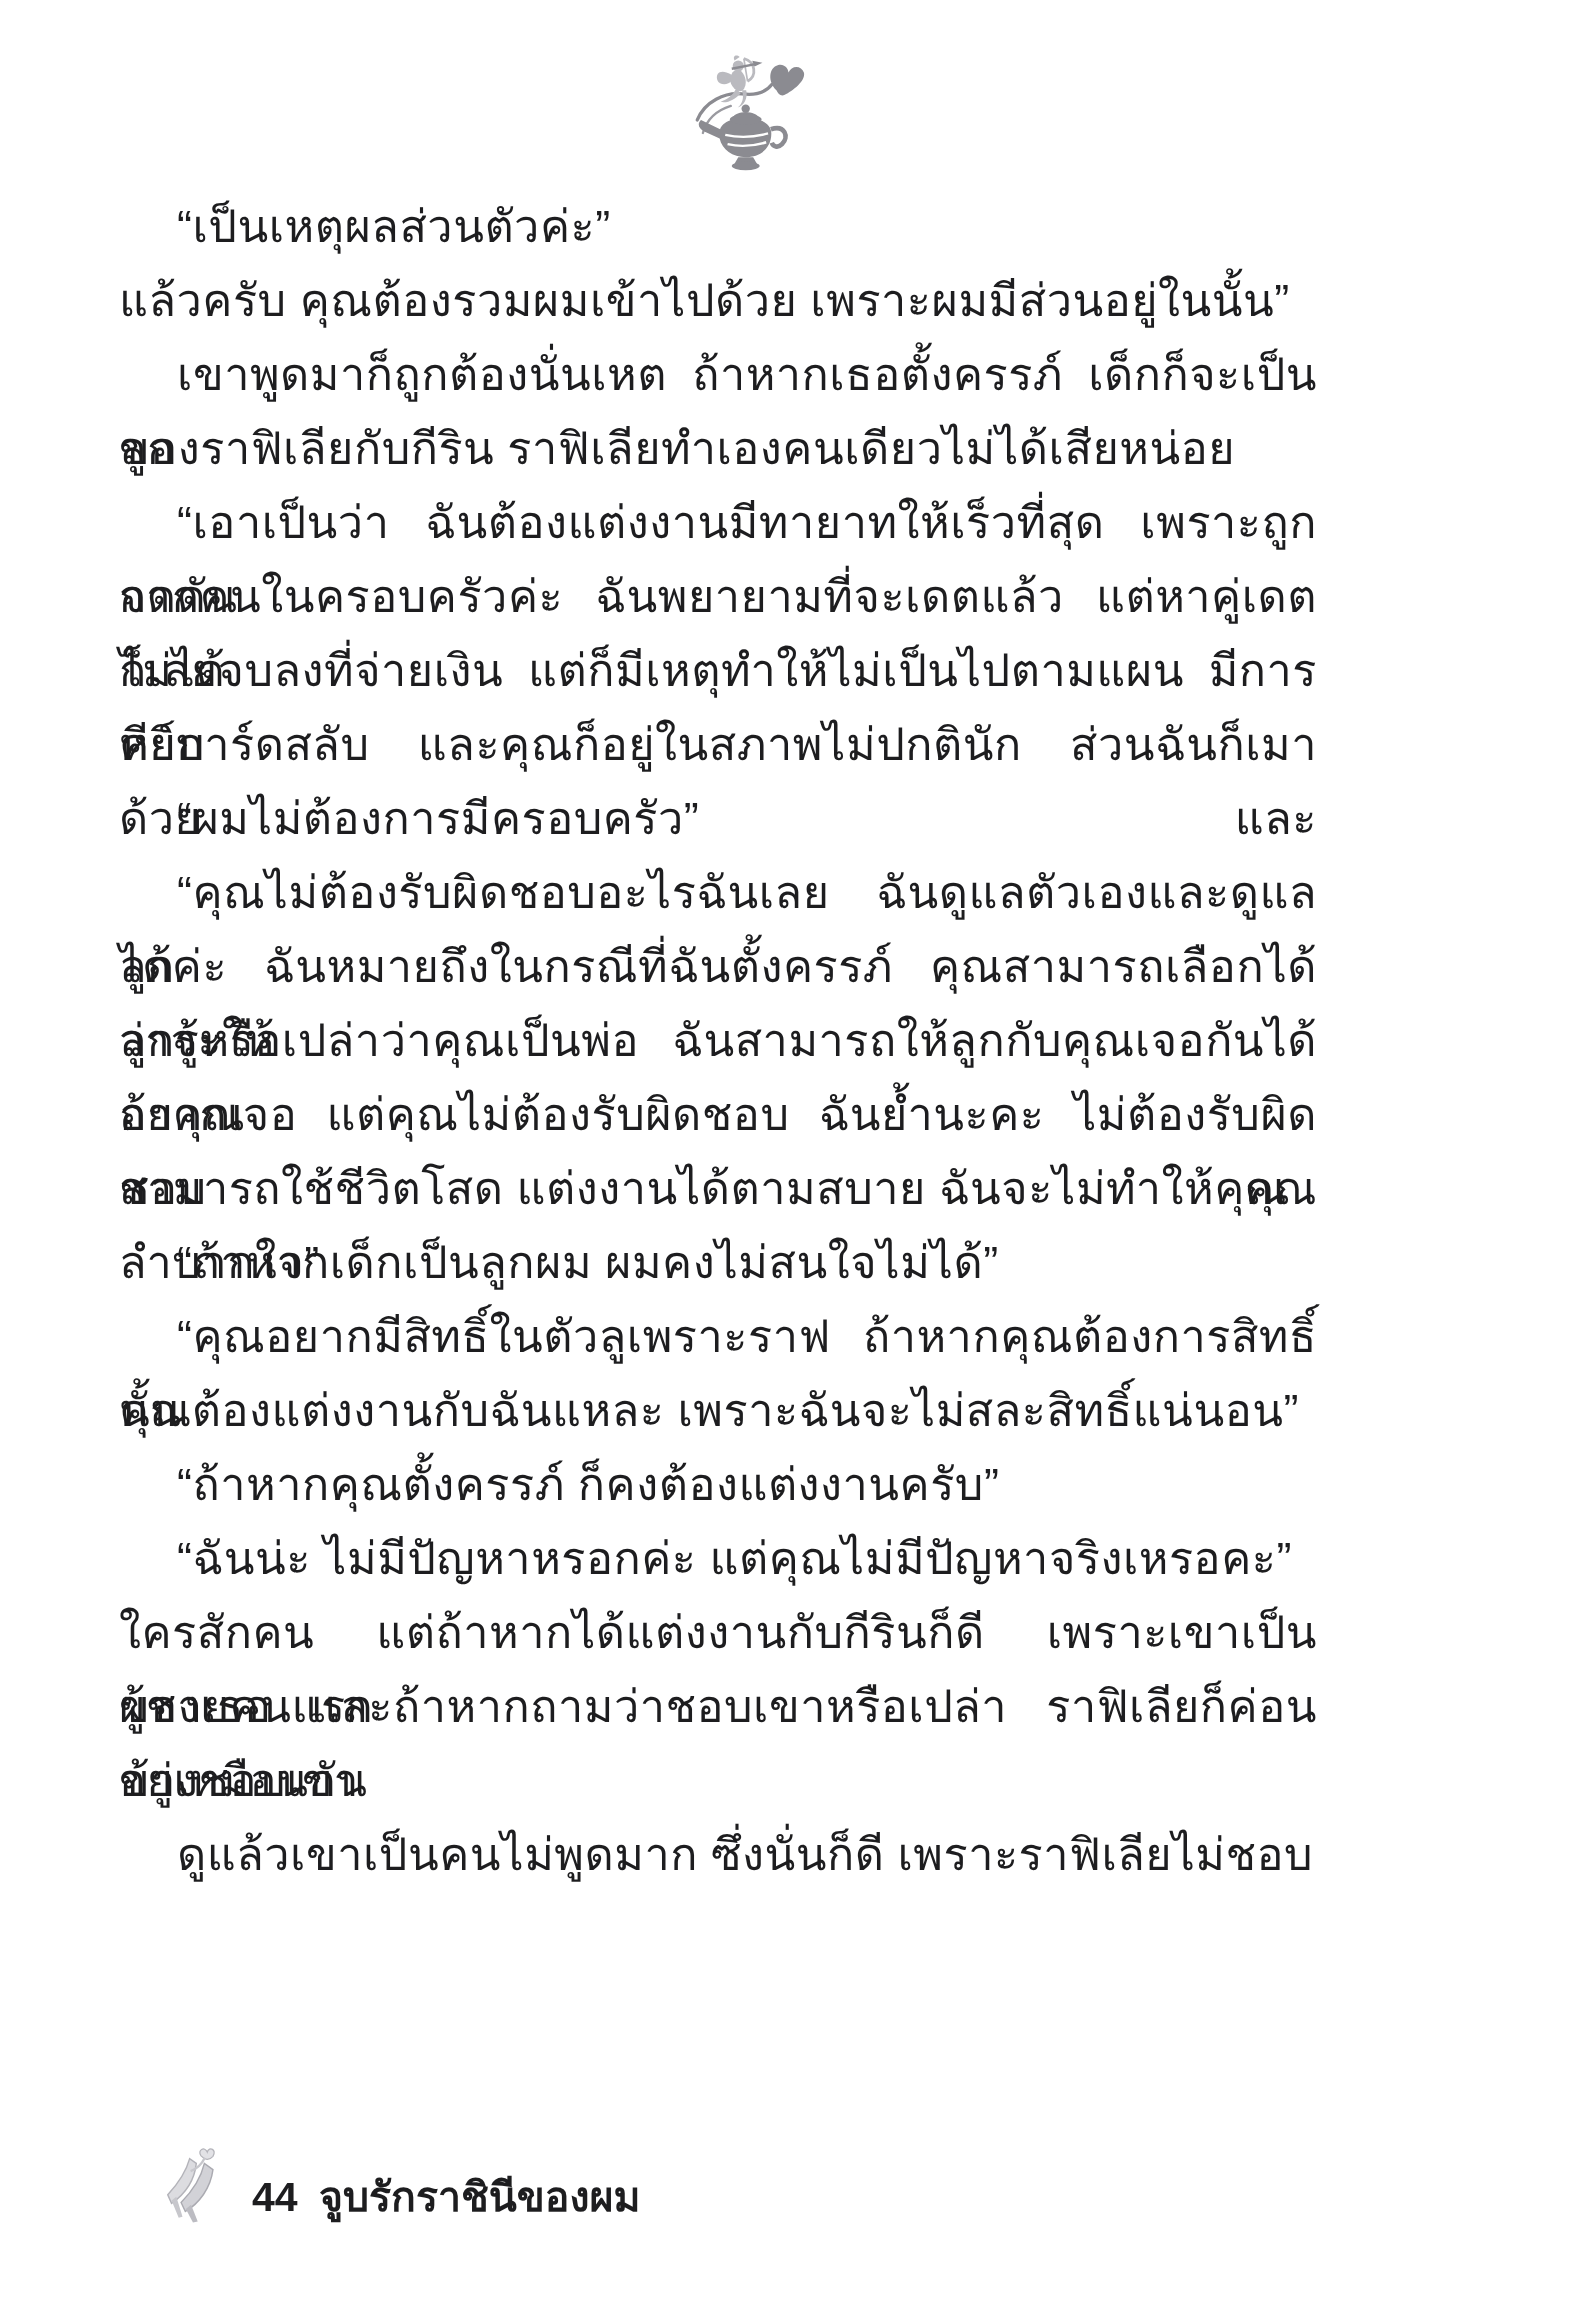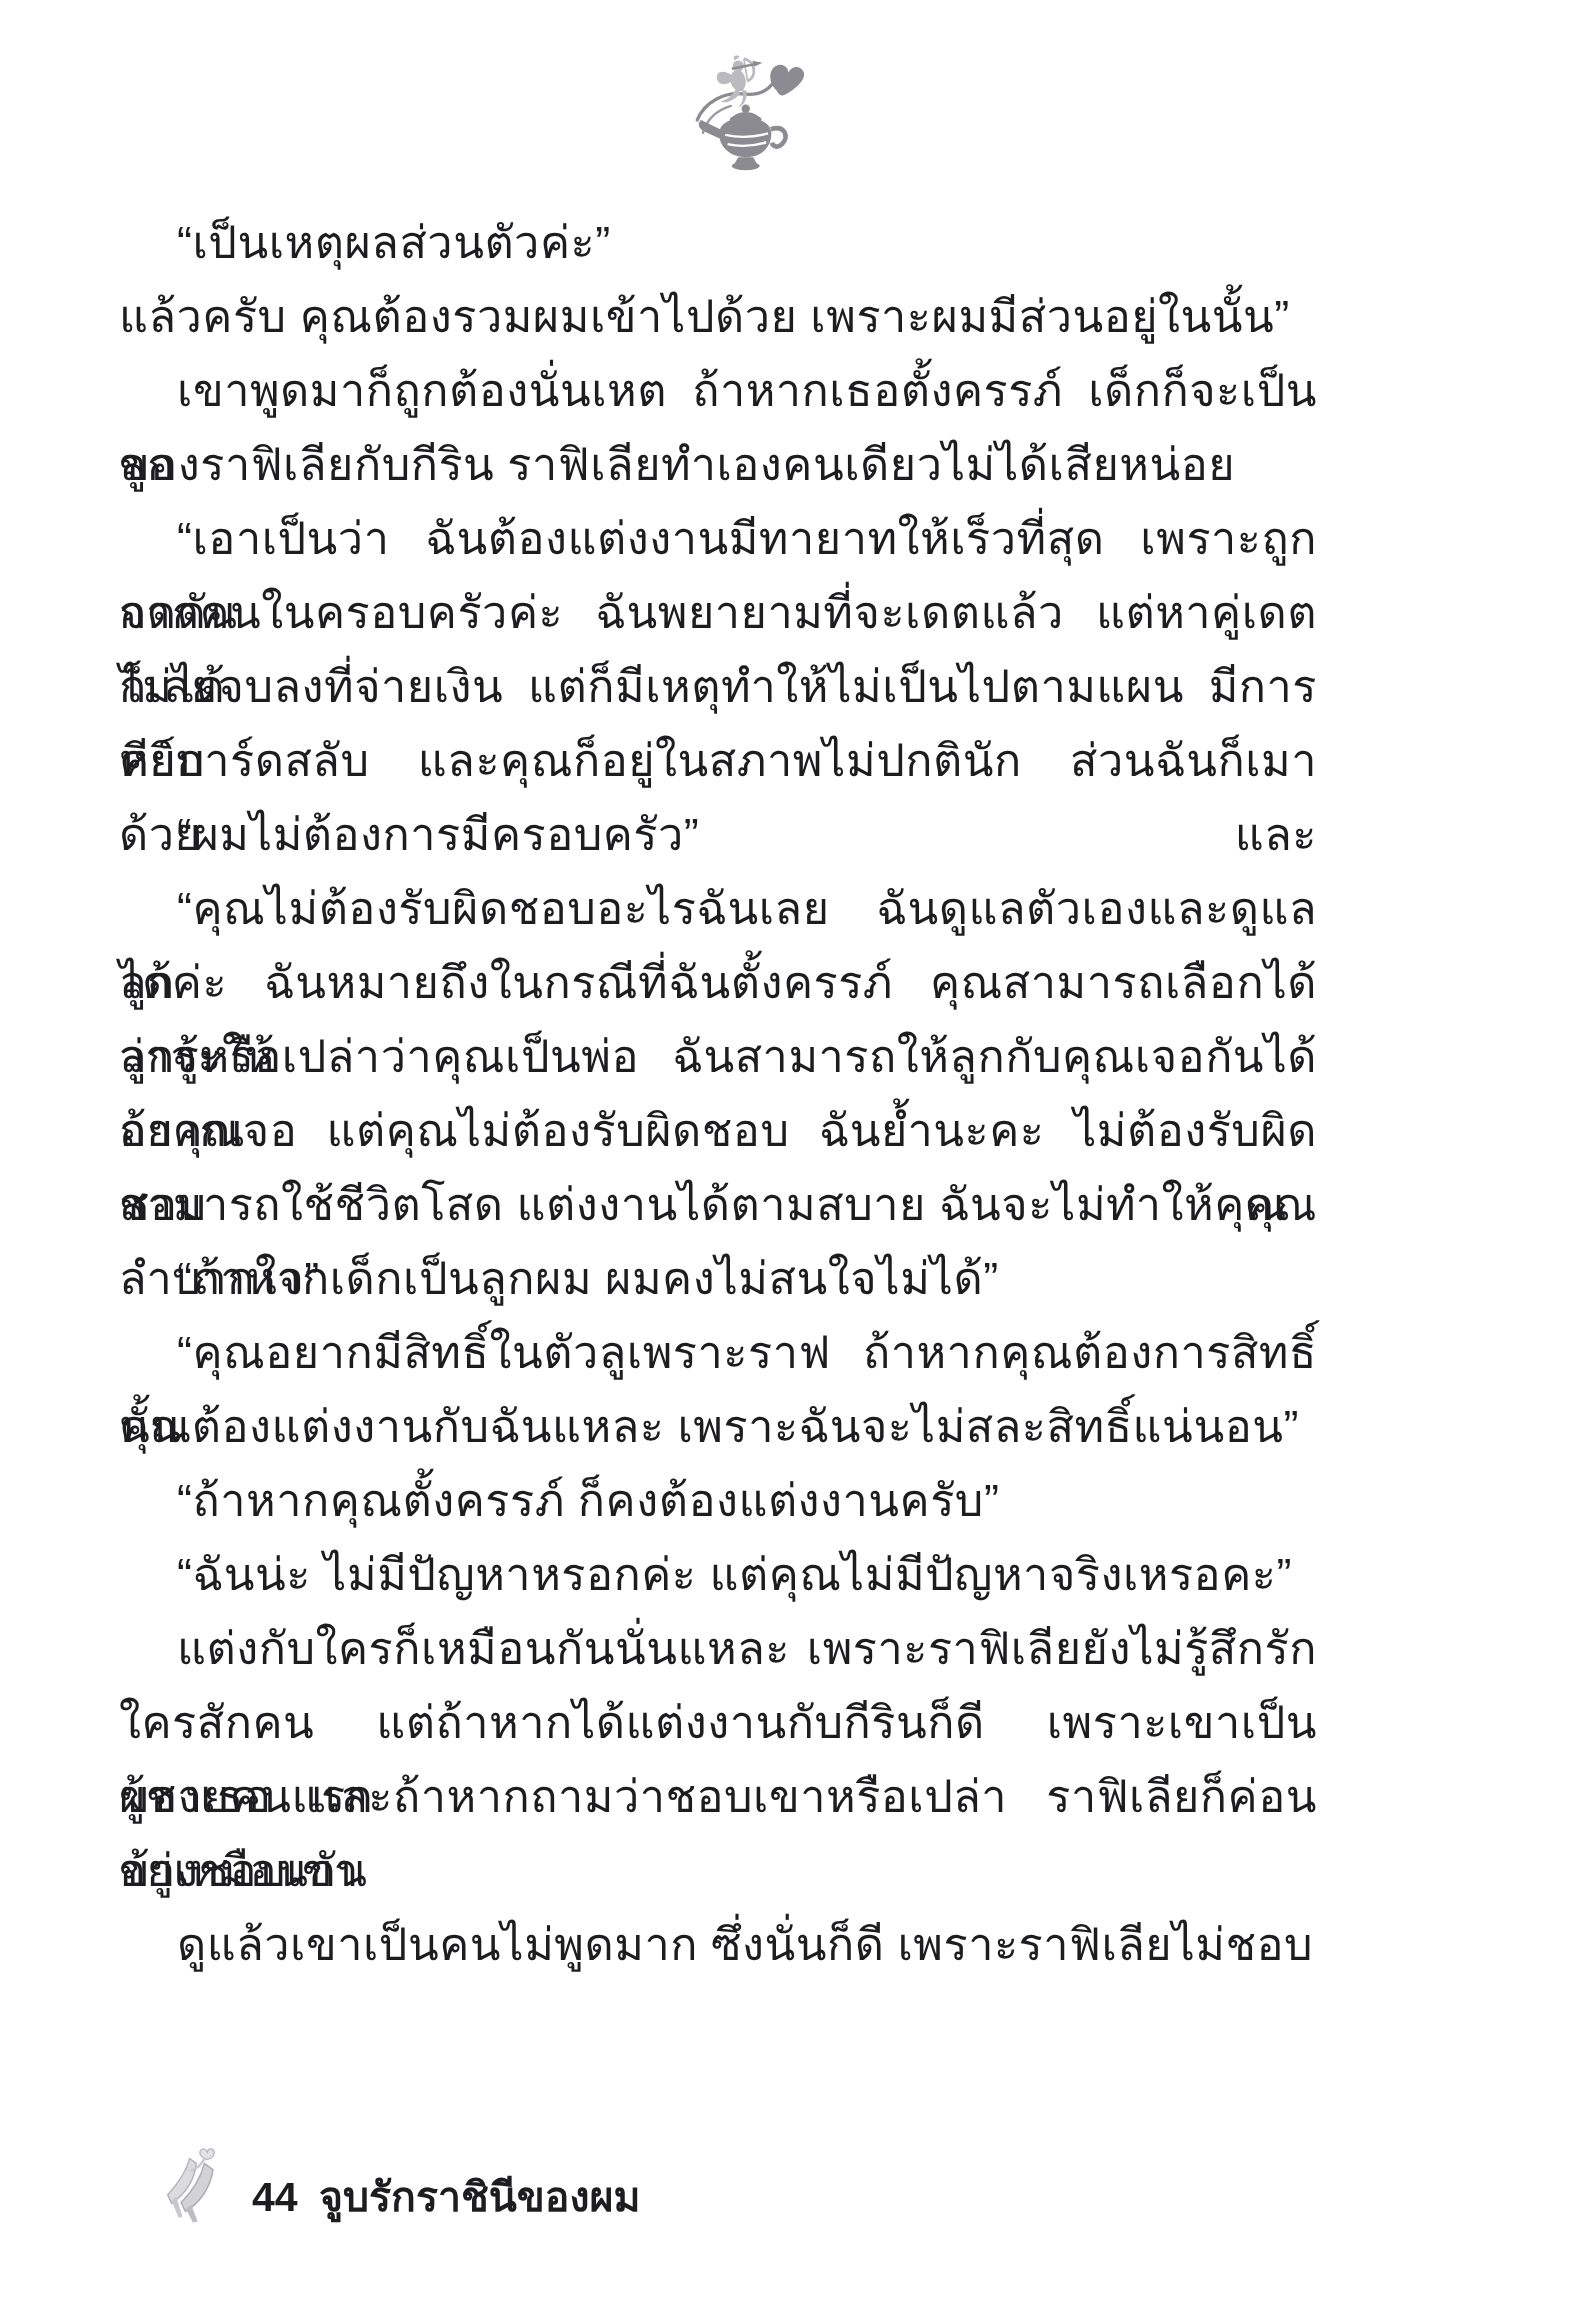--- a/index.html
+++ b/index.html
@@ -9,21 +9,21 @@
     background:#ffffff;
     font-family:"Liberation Sans","DejaVu Sans",sans-serif;
     color:#1d1d1f;
     overflow:hidden;
     margin:0 auto;
   }
   .ornament{
     position:absolute;left:688px;top:52px;width:121px;height:121px;
   }
   .text-block{
-    position:absolute;left:119px;top:206px;width:1198px;
+    position:absolute;left:119px;top:190px;width:1198px;
     font-size:45px;
   }
   .ln{
     margin:0;padding:0;
     height:74px;line-height:74px;
     text-align:left;
     letter-spacing:0.5px;
   }
   .ind{ text-indent:58px; }
   .just{ text-align:justify; text-align-last:justify; }
@@ -93,21 +93,20 @@
     <p class="ln ind just">“คุณไม่ต้องรับผิดชอบอะไรฉันเลย ฉันดูแลตัวเองและดูแลลูก</p>
     <p class="ln just">ได้ค่ะ ฉันหมายถึงในกรณีที่ฉันตั้งครรภ์ คุณสามารถเลือกได้ว่าจะให้</p>
     <p class="ln just">ลูกรู้หรือเปล่าว่าคุณเป็นพ่อ ฉันสามารถให้ลูกกับคุณเจอกันได้ถ้าคุณ</p>
     <p class="ln just">อยากเจอ แต่คุณไม่ต้องรับผิดชอบ ฉันย้ำนะคะ ไม่ต้องรับผิดชอบ คุณ</p>
     <p class="ln">สามารถใช้ชีวิตโสด แต่งงานได้ตามสบาย ฉันจะไม่ทำให้คุณลำบากใจ”</p>
     <p class="ln ind">“ถ้าหากเด็กเป็นลูกผม ผมคงไม่สนใจไม่ได้”</p>
     <p class="ln ind just">“คุณอยากมีสิทธิ์ในตัวลูเพราะราฟ ถ้าหากคุณต้องการสิทธิ์นั้น</p>
     <p class="ln">คุณต้องแต่งงานกับฉันแหละ เพราะฉันจะไม่สละสิทธิ์แน่นอน”</p>
     <p class="ln ind">“ถ้าหากคุณตั้งครรภ์ ก็คงต้องแต่งงานครับ”</p>
     <p class="ln ind">“ฉันน่ะ ไม่มีปัญหาหรอกค่ะ แต่คุณไม่มีปัญหาจริงเหรอคะ”</p>
-    <p class="ln ind just">แต่งกับใครก็เหมือนกันนั่นแหละ เพราะราฟิเลียยังไม่รู้สึกรัก</p>
     <p class="ln just">ใครสักคน แต่ถ้าหากได้แต่งงานกับกีรินก็ดี เพราะเขาเป็นผู้ชายคนแรก</p>
     <p class="ln just">ของเธอ และถ้าหากถามว่าชอบเขาหรือเปล่า ราฟิเลียก็ค่อนข้างชอบเขา</p>
     <p class="ln">อยู่เหมือนกัน</p>
     <p class="ln ind">ดูแล้วเขาเป็นคนไม่พูดมาก ซึ่งนั่นก็ดี เพราะราฟิเลียไม่ชอบ</p>
   </main>
 
   <footer>
     <span class="footer-shoes">
       <svg width="59" height="82" viewBox="0 0 62 85" xmlns="http://www.w3.org/2000/svg">
         <g>

